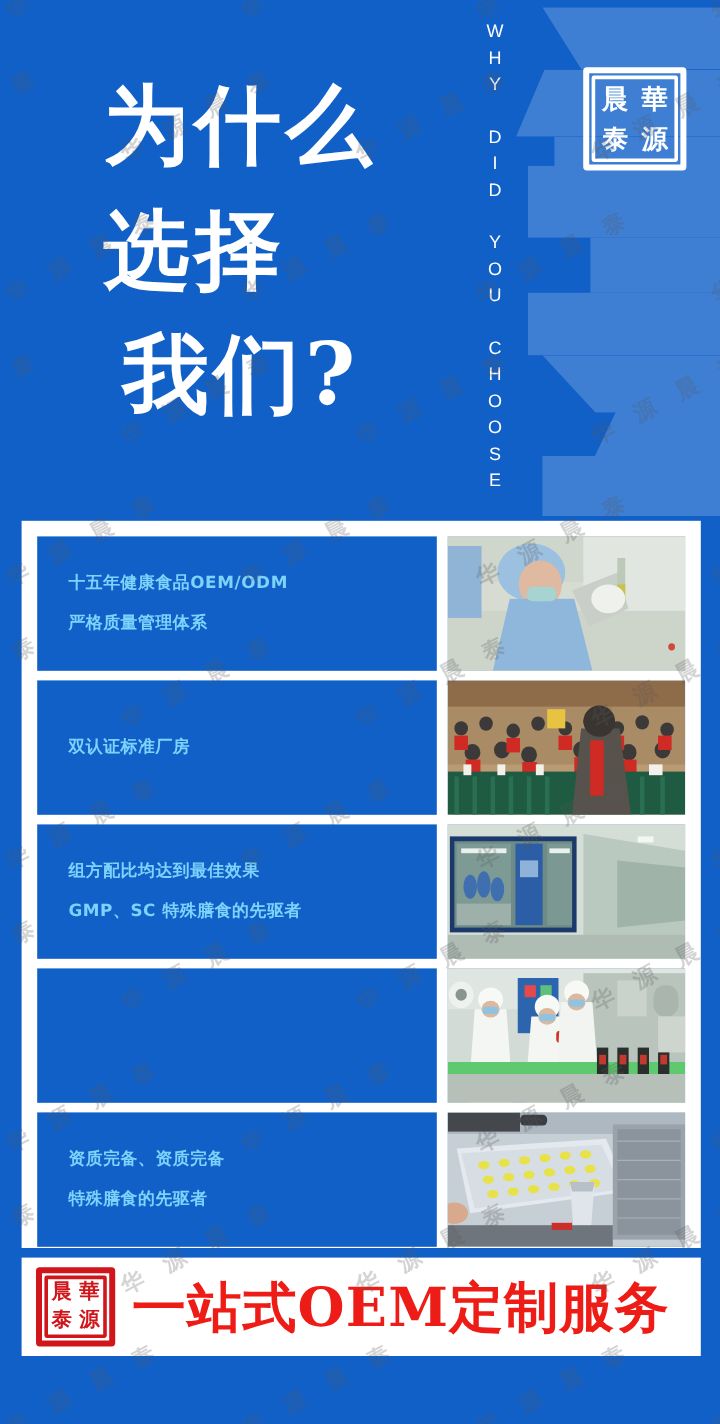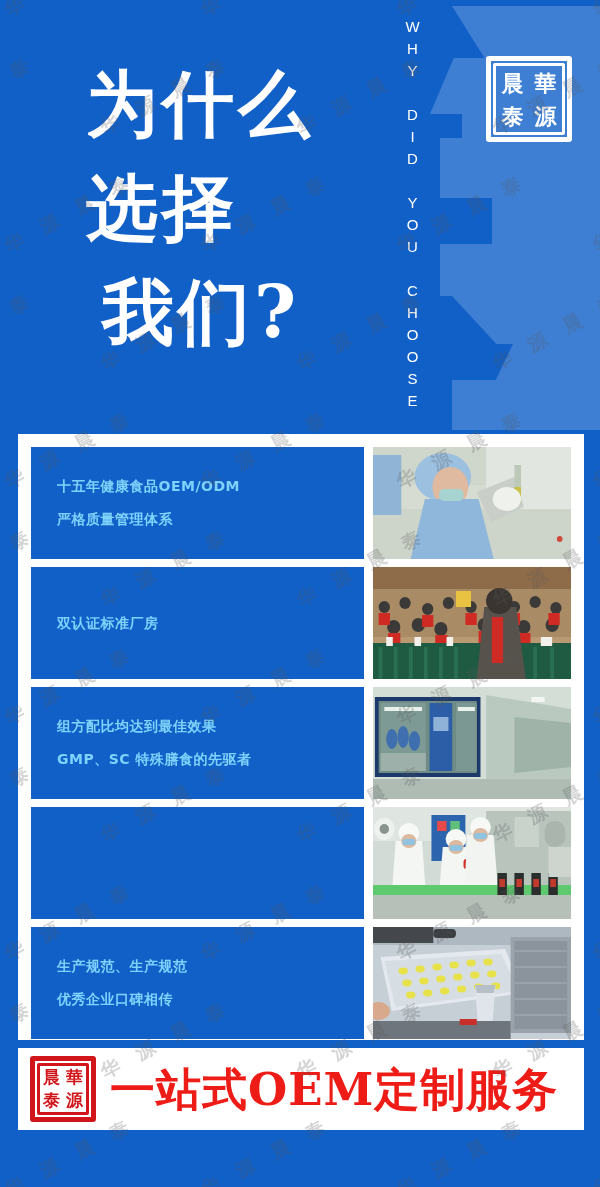--- a/index.html
+++ b/index.html
@@ -306,22 +306,22 @@
           <rect x="170" y="72" width="6" height="8"></rect>
             <rect x="188" y="72" width="6" height="8"></rect>
         </g>
         <rect x="186" y="40" width="24" height="30" fill="#cdd5ce"></rect>
       </svg>
     </div>
   </div>
 
   <div class="row">
     <div class="card-text">
-      <div class="line">生产规范、生产规范</div>
-      <div class="line">优秀企业口碑相传</div>
+      <div class="line">资质完备、资质完备</div>
+      <div class="line">特殊膳食的先驱者</div>
     </div>
     <div class="card-photo">
       <svg viewBox="0 0 210 112" preserveAspectRatio="none">
         <rect width="210" height="112" fill="#c6cfd6"></rect>
         <rect x="0" y="0" width="210" height="18" fill="#aeb8c0"></rect>
         <rect x="0" y="0" width="64" height="16" fill="#44474c"></rect>
         <rect x="64" y="2" width="24" height="9" rx="4" fill="#3a3d42"></rect>
         <path d="M8 30 L140 22 L160 66 L20 84 Z" fill="#e3e9ee"></path>
         <path d="M12 34 L136 27 L154 64 L24 80 Z" fill="#d6dde3"></path>
         <g fill="#e8e24a">

